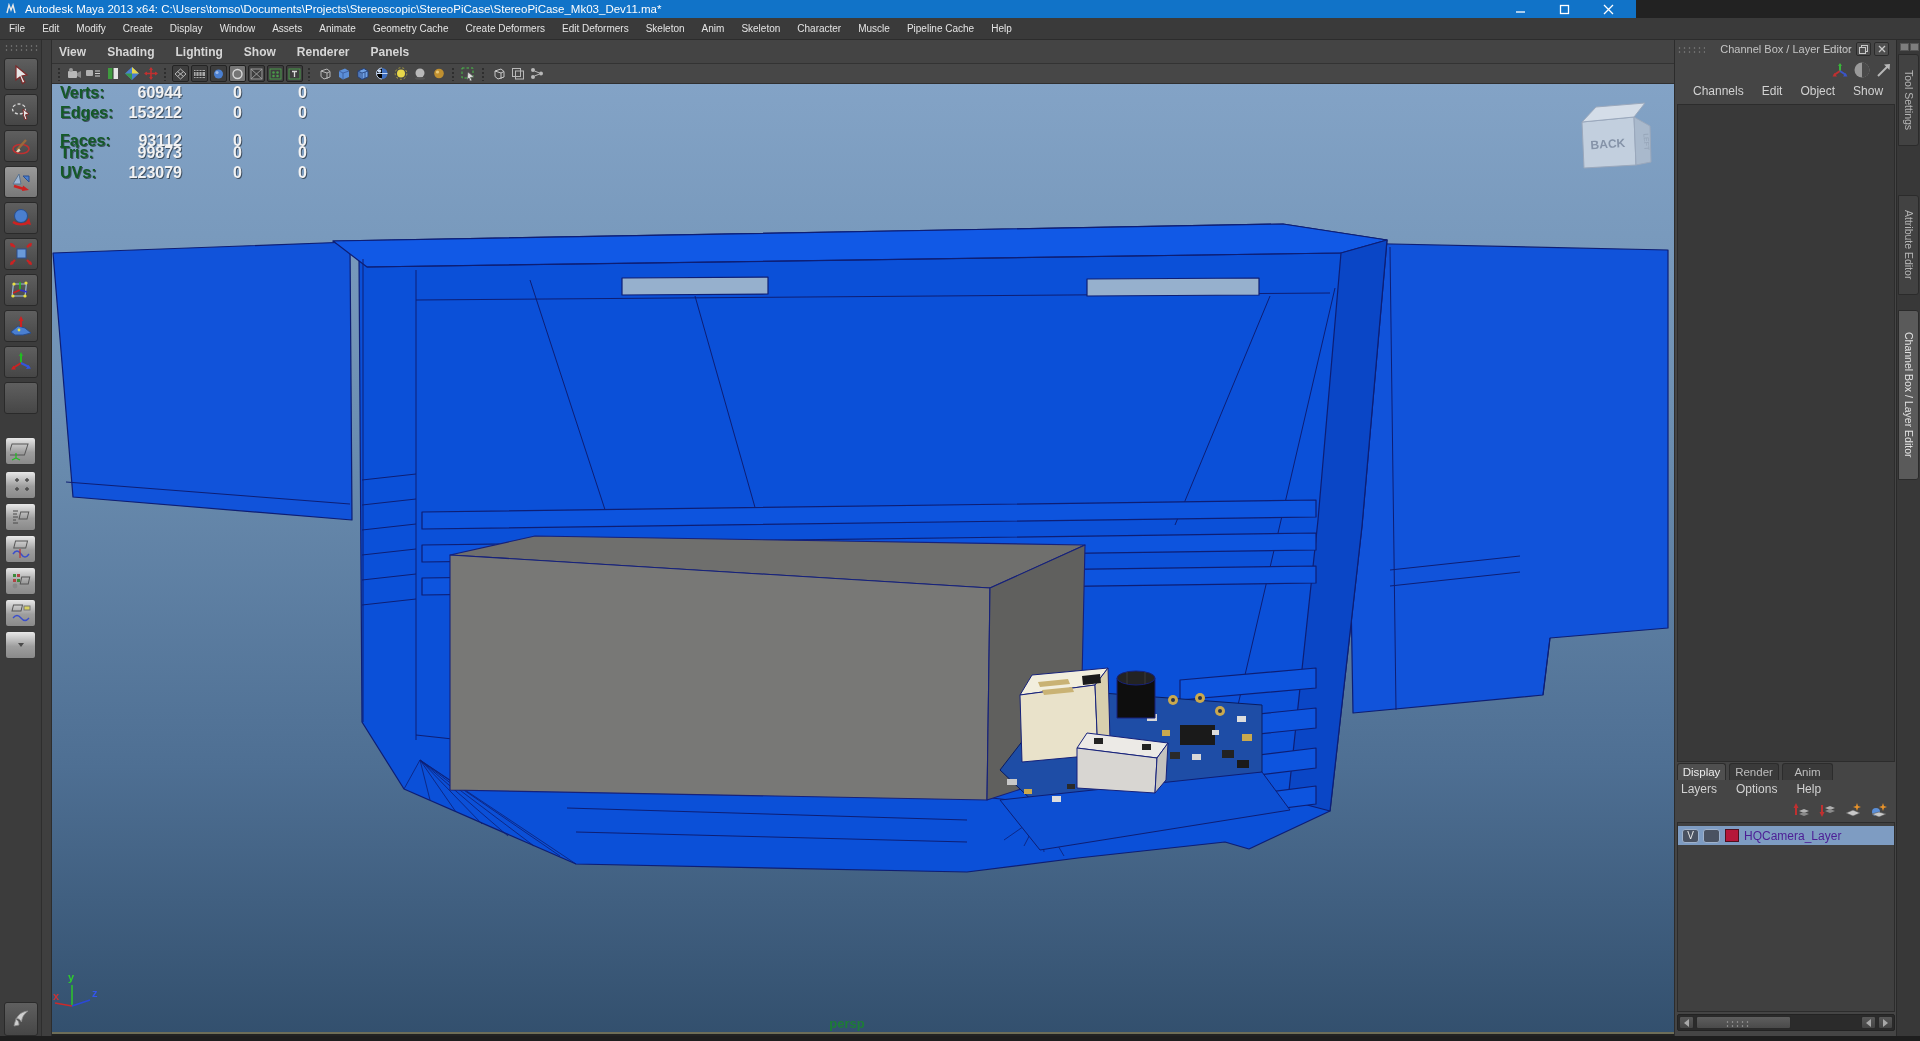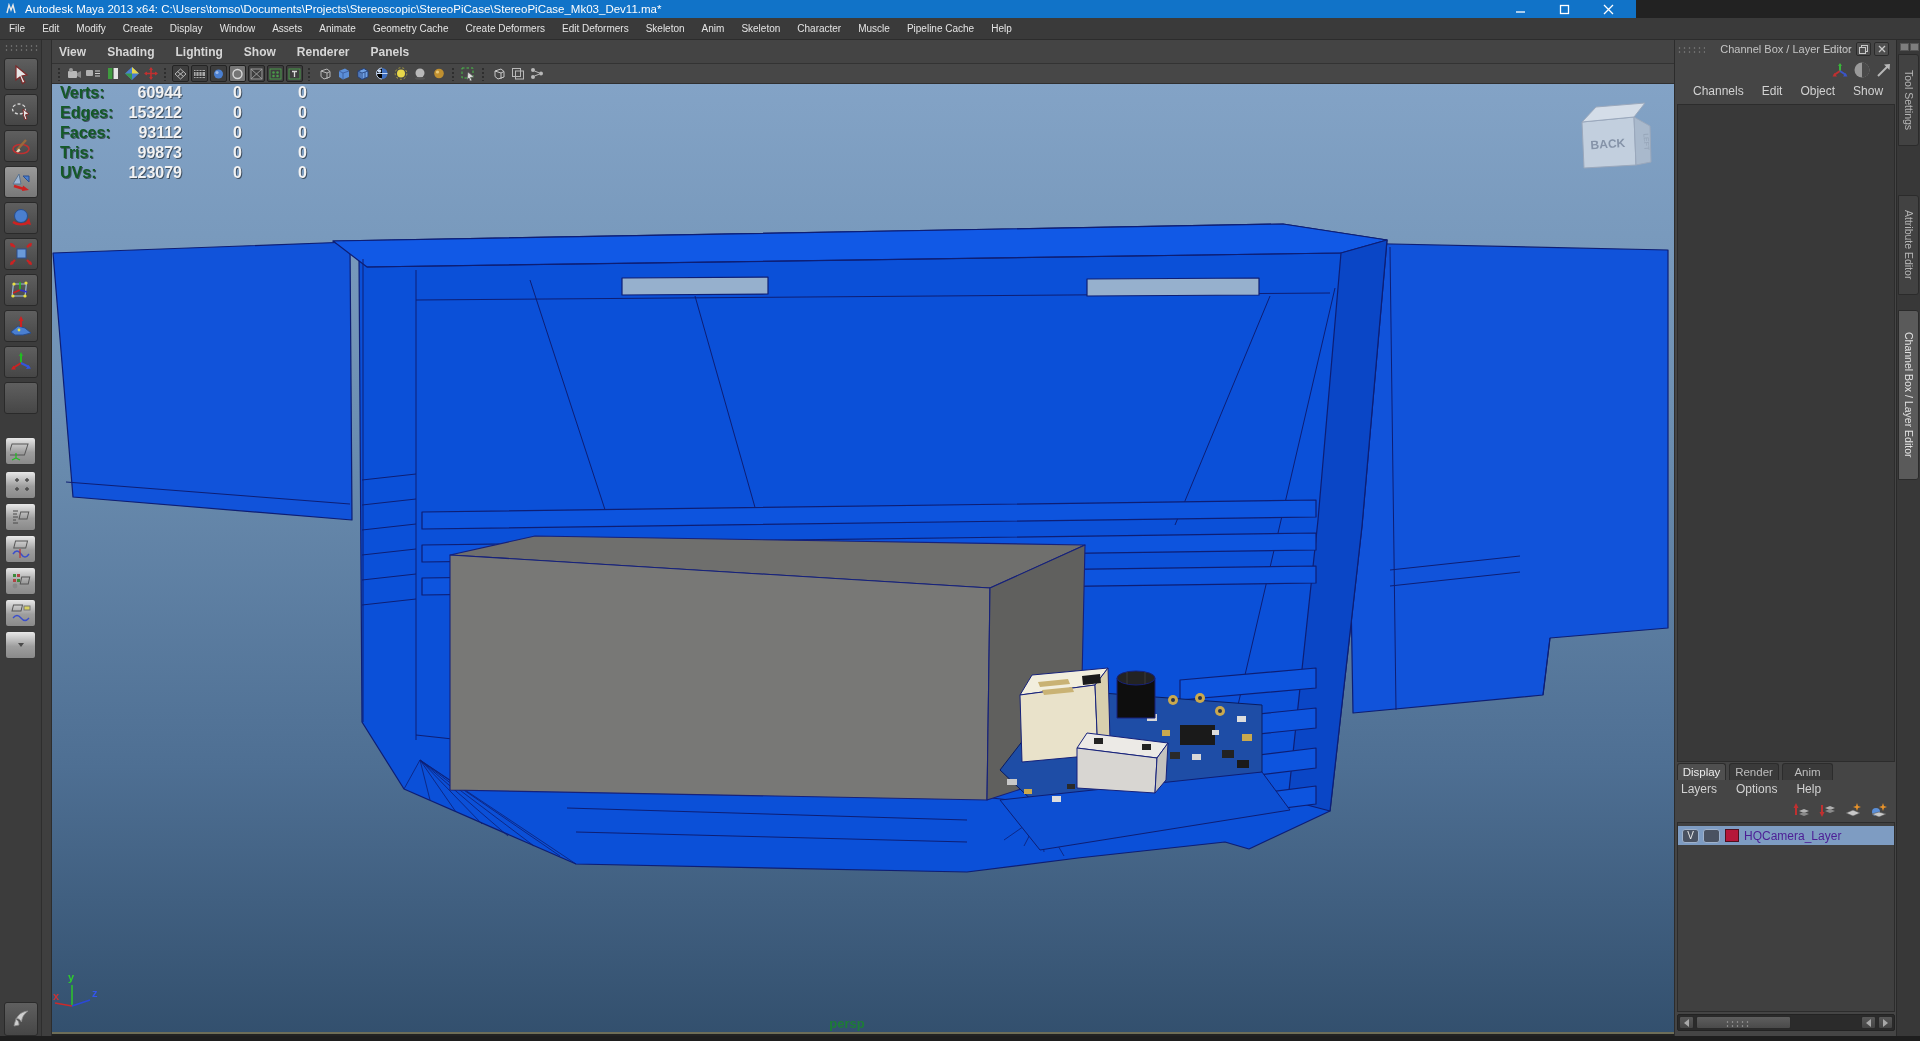--- a/index.html
+++ b/index.html
@@ -595,21 +595,21 @@
       <span class="h1">60944</span>
       <span class="h2">0</span>
       <span class="h3">0</span>
     </div>
     <div class="hud-row" style="top:20px">
       <span class="hl">Edges:</span>
       <span class="h1">153212</span>
       <span class="h2">0</span>
       <span class="h3">0</span>
     </div>
-    <div class="hud-row" style="top:40px">
+    <div class="hud-row" style="top:48px">
       <span class="hl">Faces:</span>
       <span class="h1">93112</span>
       <span class="h2">0</span>
       <span class="h3">0</span>
     </div>
     <div class="hud-row" style="top:60px">
       <span class="hl">Tris:</span>
       <span class="h1">99873</span>
       <span class="h2">0</span>
       <span class="h3">0</span>

